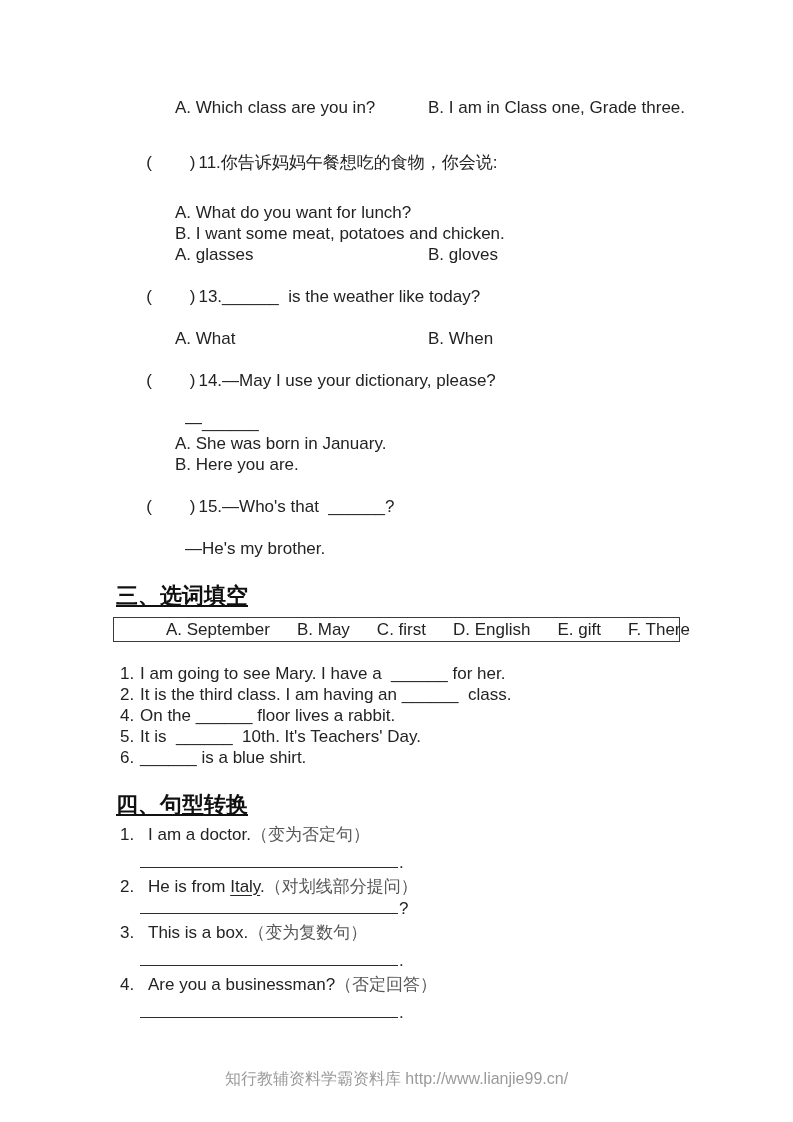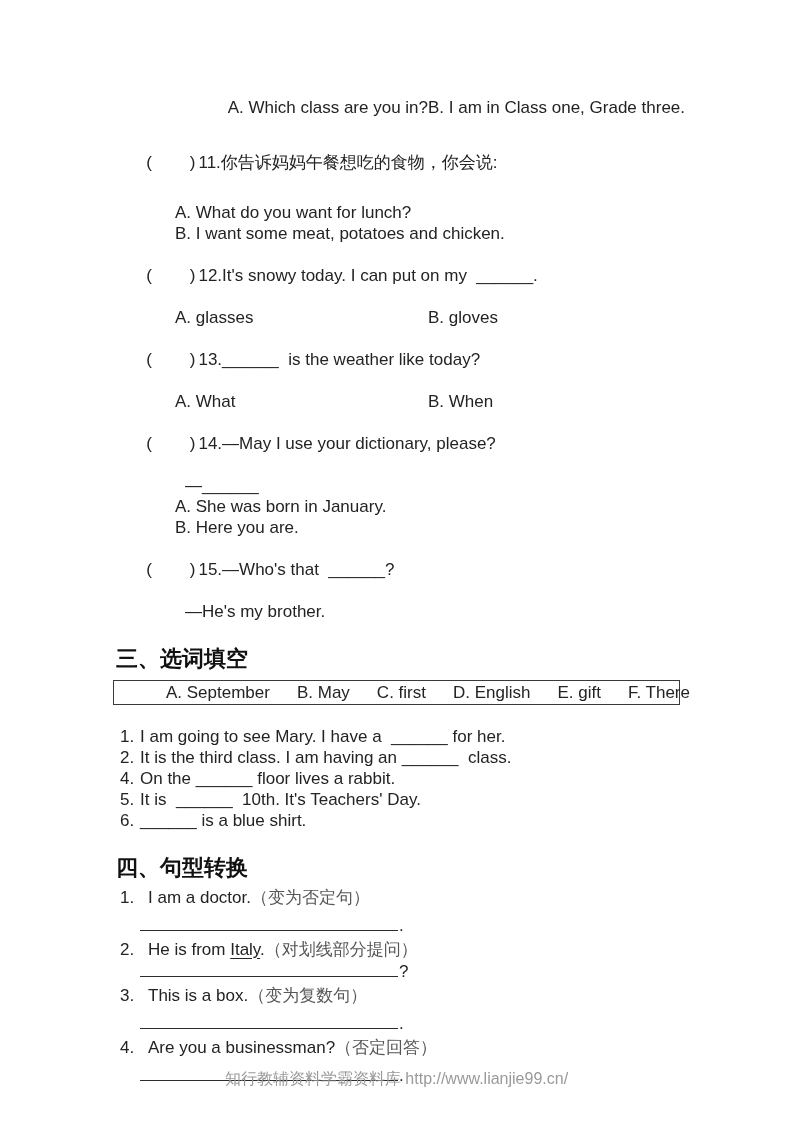--- a/index.html
+++ b/index.html
@@ -17,29 +17,30 @@
     overflow: hidden;
   }
   .row { white-space: pre-wrap; }
   .paren { white-space: pre; }
   .stem { white-space: pre-wrap; margin-left: 3px; }
   .opt-row { display: flex; padding-left: 57px; }
   .opt-a { flex: 0 0 253px; white-space: pre-wrap; }
   .opt-b { white-space: pre-wrap; }
   .opt-line { padding-left: 57px; white-space: pre-wrap; }
   .reply-line { padding-left: 67px; white-space: pre-wrap; }
-  .mb-13 { margin-bottom: 13px; text-align: right; }
+  .mb-13 { margin-bottom: 13px; }
   .mb-8  { margin-bottom: 8px; }
 
   .section-title {
     font-size: 22px;
     line-height: 26px;
     font-weight: bold;
     color: #111111;
     margin: 24px 0 0 -2px;
+    text-decoration: underline;
   }
   .word-box {
     margin: 8px 0 0 -5px;
     width: 567px;
     height: 25px;
     border: 1px solid #3a3a3a;
     display: flex;
     align-items: center;
     padding-left: 52px;
     gap: 27px;
@@ -92,23 +93,20 @@
       <span class="opt-a">A. Which class are you in?</span>
       <span class="opt-b">B. I am in Class one, Grade three.</span>
     </div>
 
     <div class="row mb-8">
       <span class="paren">(        )</span><span class="stem">11.你告诉妈妈午餐想吃的食物，你会说:</span>
     </div>
     <div class="opt-line">A. What do you want for lunch?</div>
     <div class="opt-line">B. I want some meat, potatoes and chicken.</div>
 
-    <div class="row">
-      <span class="paren">(        )</span><span class="stem">12.It's snowy today. I can put on my  ______.</span>
-    </div>
     <div class="opt-row">
       <span class="opt-a">A. glasses</span>
       <span class="opt-b">B. gloves</span>
     </div>
 
     <div class="row">
       <span class="paren">(        )</span><span class="stem">13.______  is the weather like today?</span>
     </div>
     <div class="opt-row">
       <span class="opt-a">A. What</span>

